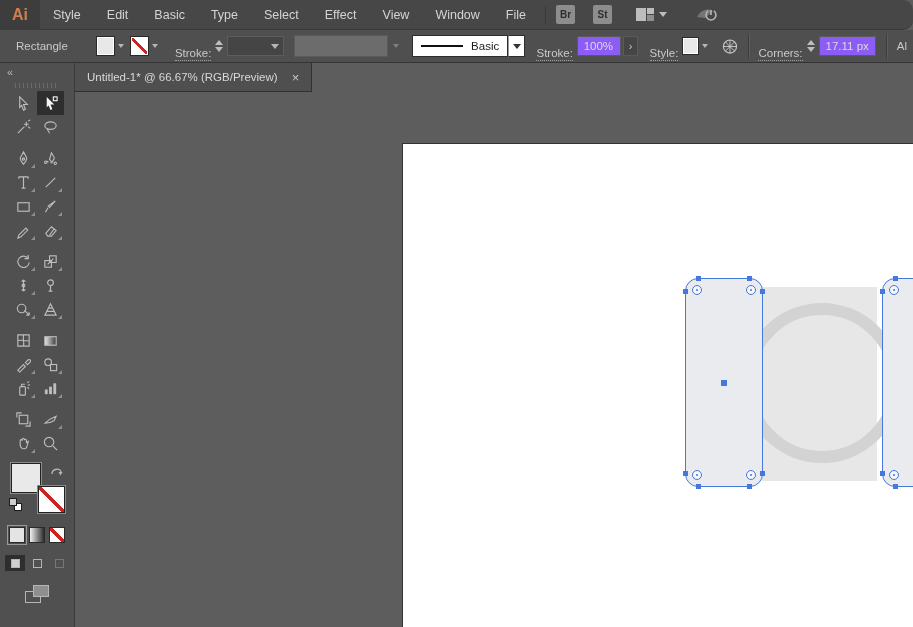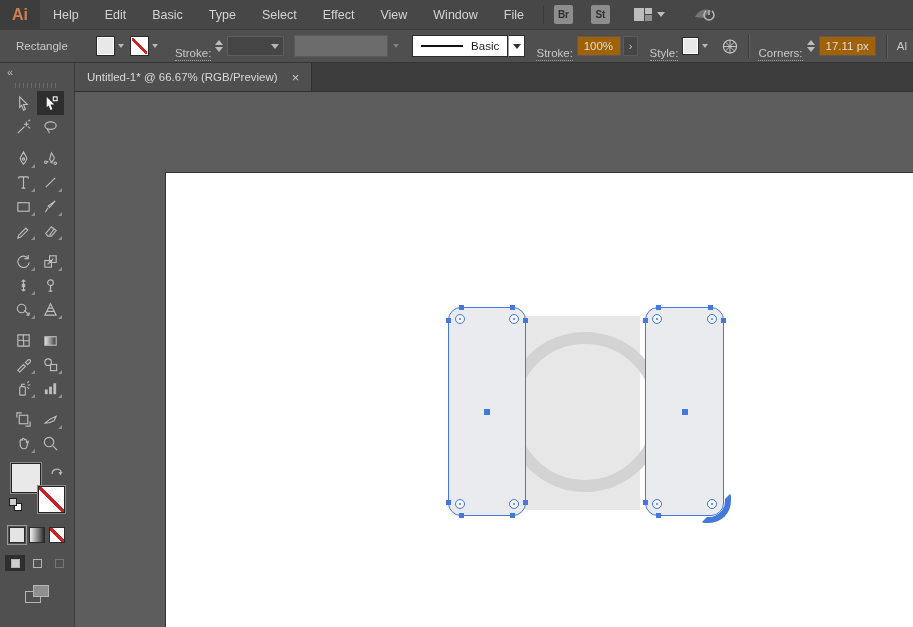--- a/index.html
+++ b/index.html
@@ -1,41 +1,41 @@
 <!DOCTYPE html>
 <html><head>
 <meta charset="utf-8">
 <style>
   * { box-sizing: border-box; margin: 0; padding: 0; }
   html,body { width:913px; height:627px; overflow:hidden; }
   body { font-family:"Liberation Sans", sans-serif; background:#5d5d5d; position:relative; }
   .app { width:913px; height:627px; display:flex; flex-direction:column; overflow:hidden; }
 
   
-  .menu-bar { height:30px; background:#474747; display:flex; align-items:center; color:#d4d4d4; font-size:12.5px; flex:0 0 auto; border-bottom:1px solid #3a3a3a; }
+  .menu-bar { height:30px; background:#474747; display:flex; align-items:center; color:#d4d4d4; font-size:12.5px; flex:0 0 auto; border-bottom:1px solid #3a3a3a;border-radius:10px; }
   .logo { width:40px; height:30px; background:#3d3d3d; color:#cf7f4e; font-weight:bold; font-size:16px; display:flex; align-items:center; justify-content:center; }
   .menu-item { padding:0 13px; height:30px; display:flex; align-items:center; cursor:default; }
   .mb-sep { width:1px; height:18px; background:#393939; margin:0 10px 0 6px; }
   .mini-btn { width:19px; height:19px; background:#8d8d8d; color:#2f2f2f; font-size:10px; font-weight:bold; display:flex; align-items:center; justify-content:center; border-radius:2px; margin-right:18px; }
   .ws-switcher { display:flex; align-items:center; gap:5px; margin:0 16px 0 6px; }
   .chev { width:0;height:0;border-left:4px solid transparent;border-right:4px solid transparent;border-top:5px solid #bdbdbd; }
   .sync-wrap { margin-left:12px; opacity:.85; }
 
   
   .control-bar { height:33px; background:#4f4f4f; border-bottom:1px solid #353535; display:flex; align-items:center; color:#c9c9c9; font-size:11.5px; flex:0 0 auto; padding:0 6px 0 16px; white-space:nowrap; overflow:hidden; }
   .ub { border-bottom:1px dotted #9f9f9f; padding-bottom:1px;margin-top:16px; }
   .sw { width:20px; height:20px; border:1px solid #2a2a2a; background:#e8e8e8; box-shadow:inset 0 0 0 1px #fff; }
   .sw.none { background:linear-gradient(45deg,#fff 44%,#cc2222 44%,#cc2222 56%,#fff 56%); }
   .sw-chev { width:0;height:0;border-left:3.5px solid transparent;border-right:3.5px solid transparent;border-top:4px solid #b5b5b5; margin:0 6px 0 3px; }
   .stepper { display:flex; flex-direction:column; gap:2px; margin:0 4px; }
   .stepper i { width:0;height:0;border-left:4px solid transparent;border-right:4px solid transparent; display:block; }
   .stepper .up { border-bottom:5px solid #bdbdbd; }
   .stepper .dn { border-top:5px solid #bdbdbd; }
   .combo { width:60px; height:20px; background:#454545; border:1px solid #5d5d5d; display:flex; align-items:center; justify-content:flex-end; padding:0 4px; }
-  .field { height:20px; background:#a16207; border:1px solid #5a5a5a; color:#dcdcdc; display:flex; align-items:center; padding:0 6px; }
+  .field { height:20px; background:#8b5cf6; border:1px solid #5a5a5a; color:#dcdcdc; display:flex; align-items:center; padding:0 6px; }
   .disabled-dd { width:100px; height:22px; background:#6c6c6c; border:1px solid #5a5a5a; margin:0 2px; }
   .dis-chev { border-top-color:#7f7f7f; }
   .brush-combo { height:22px; background:#ffffff; display:flex; align-items:center; border:1px solid #2e2e2e; }
   .brush-line { width:42px; height:2.5px; background:#111; margin:0 8px; }
   .brush-combo .lbl { color:#1d1d1d; font-size:11.5px; padding-right:8px; }
   .brush-chev-btn { width:18px; height:22px; background:#fff; border:1px solid #2e2e2e; border-left:1px solid #9a9a9a; display:flex; align-items:center; justify-content:center; }
   .brush-chev-btn i { width:0;height:0;border-left:4px solid transparent;border-right:4px solid transparent;border-top:5px solid #333; }
   .flyout { color:#c5c5c5; font-size:11px; padding:1px 5px; border:1px solid #5a5a5a; background:#454545; height:20px; display:flex; align-items:center; margin-left:2px; }
   .vsep { width:1px; height:24px; background:#3c3c3c; box-shadow:1px 0 0 #5e5e5e; margin:0 10px; }
   .gap4{width:4px;} .gap8{width:8px;} .gap12{width:12px;} .gap18{width:18px;}
@@ -75,21 +75,21 @@
   .mode.active { background:#2e2e2e; }
   .mode span { width:9px; height:9px; border:1px solid #b5b5b5; display:block; }
   .mode.active span { background:#cfcfcf; }
   .mode.dim span { border-color:#777; }
 
   .screen-btn { margin-top:14px; position:relative; width:24px; height:18px; }
   .screen-btn .r1 { position:absolute; left:0; bottom:0; width:16px; height:12px; border:1px solid #b5b5b5; }
   .screen-btn .r2 { position:absolute; right:0; top:0; width:16px; height:12px; border:1px solid #b5b5b5; background:#8f8f8f; }
 
   
-  .doc-area { flex:1; display:flex; flex-direction:column; min-width:0; }
+  .doc-area { flex:1; display:flex; flex-direction:row; min-width:0; }
   .tab-bar { height:29px; background:#3d3d3d; display:flex; border-bottom:1px solid #303030; flex:0 0 auto; }
   .tab { background:#4f4f4f; color:#d8d8d8; font-size:11.5px; display:flex; align-items:center; gap:14px; padding:0 12px; border-right:1px solid #313131; }
   .tab-close { color:#c9c9c9; font-size:13px; line-height:1; cursor:default; }
 
   .canvas { flex:1; position:relative; background:#5d5d5d; overflow:hidden; }
   .artboard { position:absolute; left:90px; top:80px; right:-2px; bottom:-2px; background:#fff; border-left:1px solid #333; border-top:1px solid #333; }
   .bg-square { position:absolute; left:450px; top:224px; width:115px; height:194px; background:#e7e7e7; }
   .ring { position:absolute; left:430px; top:240px; width:160px; height:160px; border-radius:50%; border:12px solid #d3d3d4; }
   .shape-rect { position:absolute; width:78px; height:209px; background:#e9ebee; border:1.5px solid #4478dd; border-radius:13px; }
   .shape-rect.left { left:373px; top:215px; }
@@ -101,21 +101,21 @@
   .cen { position:absolute; width:6px; height:6px; background:#4478dd; left:calc(50% - 3px); top:calc(50% - 3px); }
   .drag-arc { position:absolute; right:-8px; bottom:-8px; width:30px; height:30px; border:6px solid transparent; border-right-color:#4478dd; border-bottom-color:#4478dd; border-bottom-right-radius:22px; border-top-right-radius:4px; border-bottom-left-radius:4px; }
 </style>
 </head>
 <body>
 
 <div class="app">
 
   <div class="menu-bar">
     <div class="logo">Ai</div>
-    <div class="menu-item">Help</div>
+    <div class="menu-item">Style</div>
     <div class="menu-item">Edit</div>
     <div class="menu-item">Basic</div>
     <div class="menu-item">Type</div>
     <div class="menu-item">Select</div>
     <div class="menu-item">Effect</div>
     <div class="menu-item">View</div>
     <div class="menu-item">Window</div>
     <div class="menu-item">File</div>
     <div class="mb-sep"></div>
     <div class="mini-btn">Br</div>

